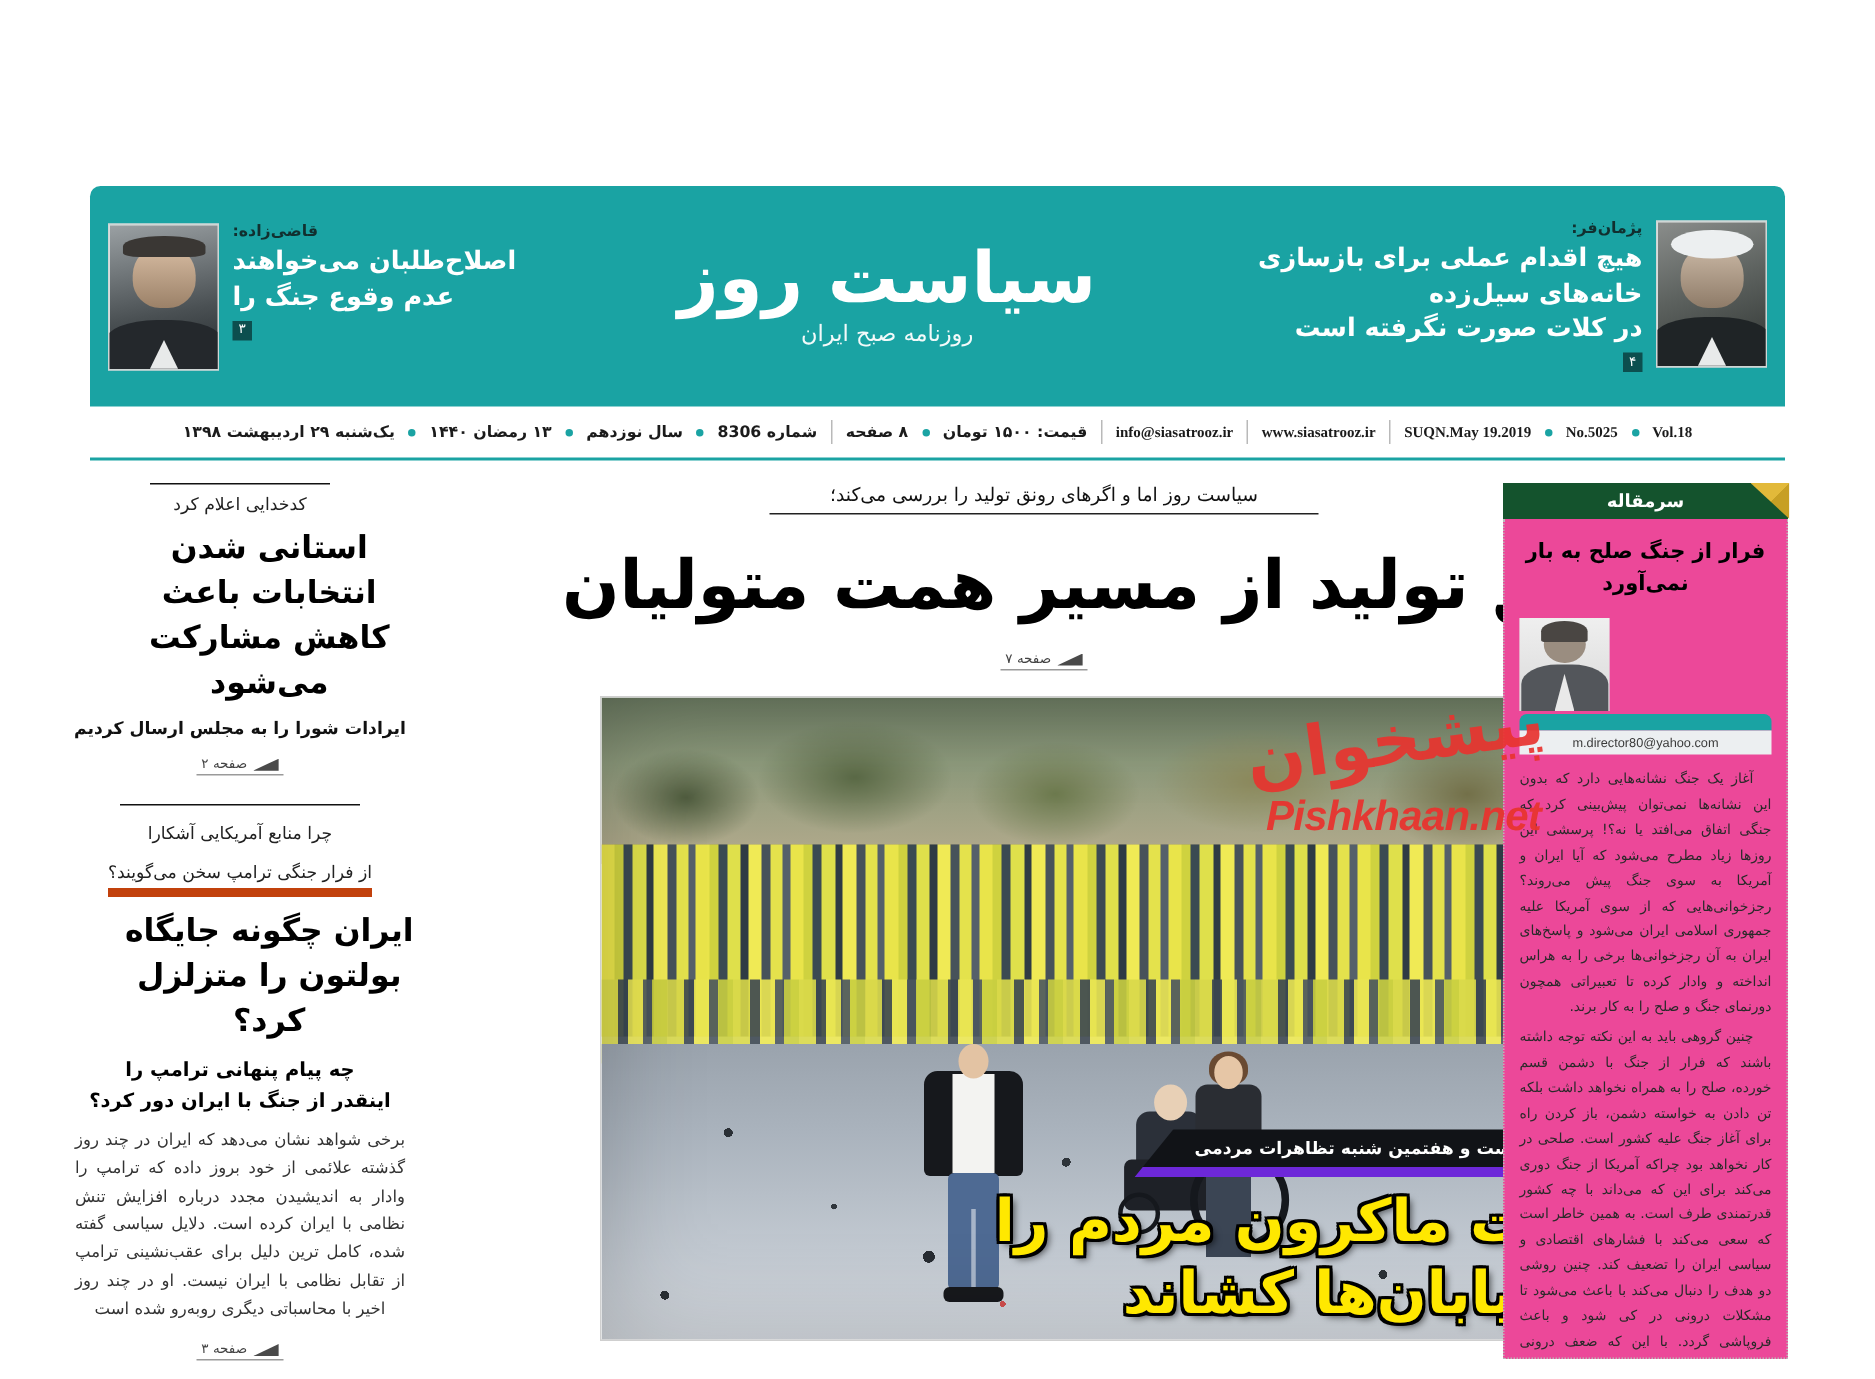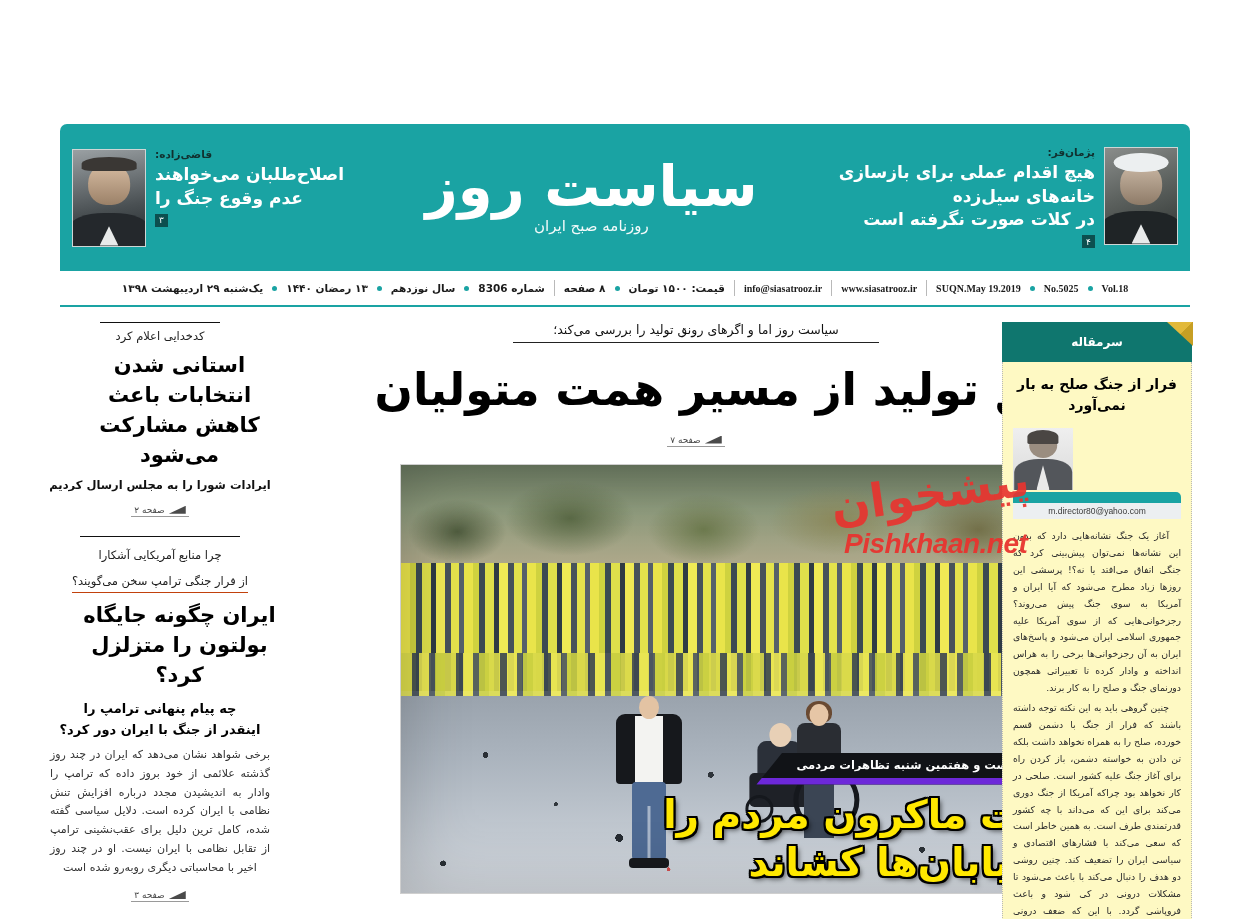--- a/index.html
+++ b/index.html
@@ -52,21 +52,21 @@
     width:13px;height:13px;background:#0c4f4f;color:#fff;font-size:9px;
     display:flex;align-items:center;justify-content:center;margin-top:4px;
   }
   .mh-left .mh-text{align-items:flex-start;text-align:left;}
   .mh-left .mh-kicker{align-self:flex-start;}
   .mh-right .mh-text{align-items:flex-end;text-align:right;}
 
   .mh-center{display:flex;flex-direction:column;align-items:center;justify-content:center;flex:1;}
   .logo{
     font-family:"DejaVu Sans","Liberation Sans",sans-serif;
-    font-size:56px;font-weight:bold;color:#ffffff;line-height:0.95;
+    font-size:47px;font-weight:bold;color:#ffffff;line-height:0.95;
     letter-spacing:-1px;white-space:nowrap;
   }
   .logo-sub{font-size:15px;color:#ffffff;margin-top:4px;opacity:.95;letter-spacing:1px;}
 
   
   .infobar{
     position:absolute;left:60px;top:271px;width:1130px;height:36px;
     border-bottom:2px solid #1aa3a3;
     display:flex;align-items:center;justify-content:center;
     font-size:10.5px;color:#1b1b1b;box-sizing:border-box;
@@ -218,32 +218,32 @@
   }
   .play-badge{
     position:absolute;right:22px;bottom:84px;width:17px;height:17px;border-radius:3px;
     background:#d8e9ef;display:flex;align-items:center;justify-content:center;
   }
   .play-badge .tri{width:0;height:0;border-left:6px solid #2f6f86;
     border-top:4px solid transparent;border-bottom:4px solid transparent;}
 
   
   .ed-ribbon{
-    position:relative;height:40px;background:#0f766e;color:#fff;
+    position:relative;height:24px;background:#14532d;color:#fff;
     display:flex;align-items:center;justify-content:center;
     font-size:12px;font-weight:bold;letter-spacing:1px;
   }
   .ed-fold{
     position:absolute;right:-1px;top:0;width:26px;height:24px;
     background:linear-gradient(135deg,#e2b93a 0 52%,#c79f24 52% 100%);
     clip-path:polygon(0 0,100% 0,100% 100%);
   }
   .ed-box{
     border:1px dotted #b9b9b9;border-top:none;padding:12px 10px 10px;height:560px;
-    box-sizing:border-box;background:#fef9c3;overflow:hidden;
+    box-sizing:border-box;background:#ec4899;overflow:hidden;
   }
   .ed-title{font-size:14px;font-weight:bold;text-align:center;color:#000;line-height:1.5;margin-bottom:12px;}
   .ed-author-wrap{display:flex;flex-direction:column;align-items:flex-end;}
   .ed-photo{
     width:60px;height:62px;overflow:hidden;position:relative;background:#e3e3e3;
   }
   .ed-photo .e-bg{position:absolute;inset:0;background:linear-gradient(180deg,#efefef 0%,#d9d9d9 100%);}
   .ed-photo .e-head{position:absolute;left:50%;top:8%;transform:translateX(-50%);
     width:46%;height:40%;border-radius:50%;background:#9a8d80;}
   .ed-photo .e-hair{position:absolute;left:50%;top:4%;transform:translateX(-50%);
@@ -358,21 +358,21 @@
       <div class="pageref">
         <span class="wedge"></span>
         <span>صفحه ۲</span>
       </div>
     </div>
 
     <div class="sep-line"></div>
 
     <div class="side-art">
       <div class="side-kicker">چرا منابع آمریکایی آشکارا</div>
-      <div class="side-kicker" style="border-bottom:1px solid #c2410c;display:inline-block;padding-bottom:2px;margin-bottom:8px;">از فرار جنگی ترامپ سخن می‌گویند؟</div>
+      <div class="side-kicker" style="border-bottom:6px solid #c2410c;display:inline-block;padding-bottom:2px;margin-bottom:8px;">از فرار جنگی ترامپ سخن می‌گویند؟</div>
       <div class="side-title">ایران چگونه جایگاه بولتون را متزلزل کرد؟</div>
       <div class="side-sub2">چه پیام پنهانی ترامپ را</div>
       <div class="side-sub2" style="margin-top:-4px;">اینقدر از جنگ با ایران دور کرد؟</div>
       <div class="side-body">برخی شواهد نشان می‌دهد که ایران در چند روز گذشته علائمی از خود بروز داده که ترامپ را وادار به اندیشیدن مجدد درباره افزایش تنش نظامی با ایران کرده است. دلایل سیاسی گفته شده، کامل ترین دلیل برای عقب‌نشینی ترامپ از تقابل نظامی با ایران نیست. او در چند روز اخیر با محاسباتی دیگری روبه‌رو شده است</div>
       <div class="pageref">
         <span class="wedge"></span>
         <span>صفحه ۳</span>
       </div>
     </div>
 

